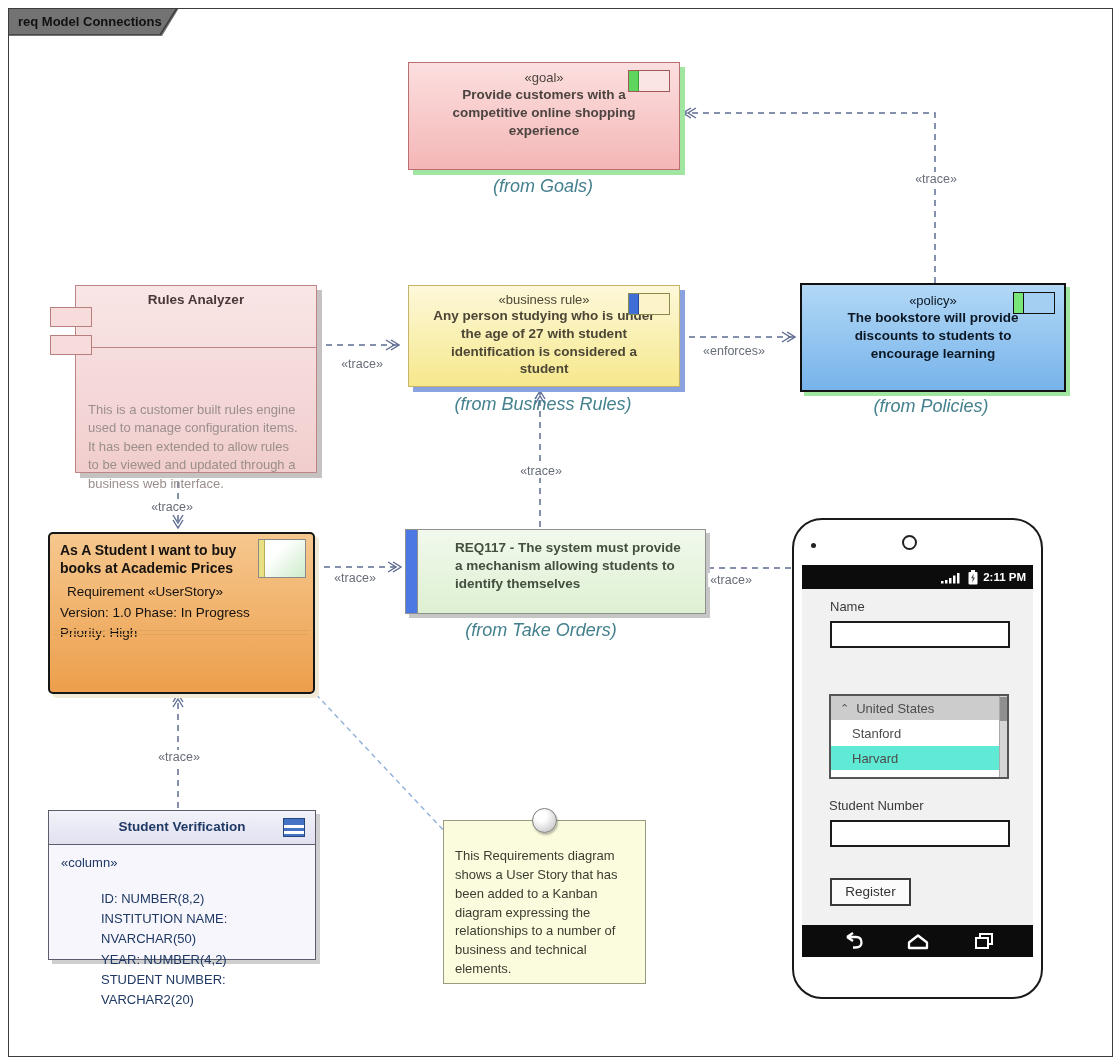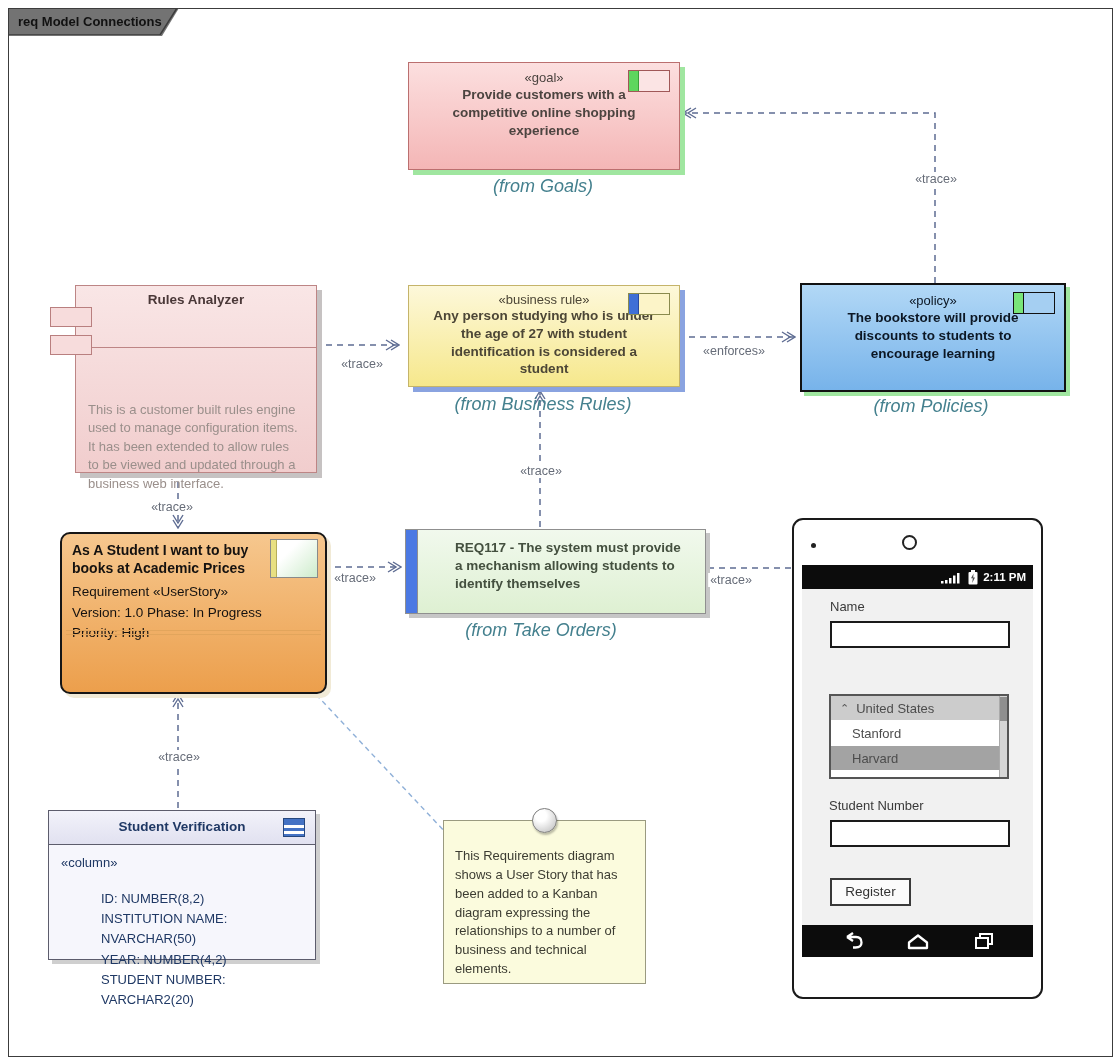--- a/index.html
+++ b/index.html
@@ -40,21 +40,21 @@
   #br .chip{border:1.5px solid #8a8a4e;}
   #br .bar{background:#3f6fd6;border-right:1.5px solid #2a4aa0;}
   #br .body{background:#fcf4c8;}
   
   #policy{left:800px;top:283px;width:262px;height:105px;border:2px solid #111;
       background:linear-gradient(#b2d8f6,#77b3ea);box-shadow:4px 4px 0 #a0e6a0;color:#0c1724;}
   #policy .chip{border:1.5px solid #111;}
   #policy .bar{background:#79e679;border-right:1.5px solid #111;}
   #policy .body{background:#a5cff2;}
   
-  #us{left:60px;top:532px;width:263px;height:158px;border:2.5px solid #161616;border-radius:10px;
+  #us{left:48px;top:532px;width:263px;height:158px;border:2.5px solid #161616;border-radius:5px;
       background:linear-gradient(#f6c78e,#ec9f4c);box-shadow:4px 4px 0 #f1ead6;color:#151210;}
   #us .title{font-weight:bold;font-size:14px;line-height:1.3;padding:7px 56px 0 10px;}
   #us .meta{font-size:13.5px;padding-left:10px;line-height:1.5;}
   #us .rule2{position:absolute;left:4px;right:4px;top:96px;height:3px;
       border-top:1px solid #e2a55c;border-bottom:1px solid #e2a55c;}
   #us-note-icon{position:absolute;top:5px;right:7px;width:46px;height:37px;border:1.2px solid #8a8a8a;
       background:linear-gradient(135deg,#ffffff 35%,#cdeccb);}
   #us-note-icon .tab{position:absolute;left:0;top:0;width:5px;height:100%;background:#e8e082;border-right:1px solid #b5ad5a;}
   
   #req{left:405px;top:529px;width:272px;height:83px;border:1.5px solid #8f8f8f;
@@ -74,35 +74,35 @@
   
   #note{left:443px;top:820px;width:201px;height:162px;border:1.2px solid #9a9a80;background:#fbfbdd;color:#3c3c32;}
   #note .txt{padding:26px 10px 0 11px;font-size:13px;line-height:1.45;}
   #note-pin{position:absolute;left:88px;top:-13px;width:23px;height:23px;border-radius:50%;
       border:1.5px solid #7d7d7d;background:radial-gradient(circle at 35% 30%,#ffffff 25%,#b9b9b9);
       box-shadow:1px 2px 2px rgba(0,0,0,.25);}
   
   .conn-label{position:absolute;transform:translate(-50%,-50%);font-size:12.5px;color:#666c78;
       background:#fff;padding:0 2px;white-space:nowrap;}
   
-  #phone{left:792px;top:518px;width:247px;height:477px;border:2.2px solid #1a1a1a;border-radius:11px;background:#fff;}
+  #phone{left:792px;top:518px;width:247px;height:477px;border:2.2px solid #1a1a1a;border-radius:30px;background:#fff;}
   #phone-camera{position:absolute;left:17px;top:23px;width:5px;height:5px;border-radius:50%;background:#222;}
   #phone-speaker{position:absolute;left:108px;top:15px;width:11px;height:11px;border-radius:50%;border:2px solid #222;background:#fff;}
   #screen{position:absolute;left:8px;top:45px;width:231px;height:392px;}
   #statusbar{position:absolute;left:0;top:0;width:100%;height:24px;background:#0c0c0c;display:flex;
       align-items:center;justify-content:flex-end;gap:5px;padding-right:7px;box-sizing:border-box;}
   #statusbar .time{color:#fff;font-size:11.5px;font-weight:bold;}
   #content{position:absolute;left:0;top:24px;width:100%;height:336px;background:#f1f1f1;}
   .ph-label{position:absolute;font-size:13px;color:#3a3a3a;}
   .ph-input{position:absolute;left:28px;width:172px;height:21px;background:#fff;border:2px solid #1a1a1a;}
   #inst-list{position:absolute;left:27px;top:105px;width:176px;height:81px;border:2px solid #555;background:#fff;}
   .inst-row{height:25px;display:flex;align-items:center;font-size:13px;color:#4c4c4c;
       border-bottom:1.5px solid #fff;padding-left:9px;box-sizing:border-box;gap:7px;}
   .inst-row.hdr{background:#cccccc;}
-  .inst-row.alt{background:#a3a3a3;text-align:center;}
+  .inst-row.alt{background:#5eead4;text-align:center;}
   .inst-row .caret{font-size:11px;color:#555;}
   #inst-scroll{position:absolute;right:0;top:0;width:7px;height:100%;background:#d6d6d6;border-left:1px solid #aaa;}
   #inst-scroll .thumb{position:absolute;left:0;top:1px;width:100%;height:24px;background:#8f8f8f;}
   #register{position:absolute;left:28px;top:289px;width:77px;height:24px;background:#fbfbfb;border:2px solid #3a3a3a;
       font-size:13.5px;color:#333;text-align:center;line-height:24px;}
   #navbar{position:absolute;left:0;top:360px;width:100%;height:32px;background:#0c0c0c;display:flex;
       align-items:center;justify-content:space-between;padding:0 36px;box-sizing:border-box;}
   svg{display:block;}
   #wires{left:0;top:0;pointer-events:none;}
   #wires path, #wires polyline{pointer-events:stroke;}
@@ -170,21 +170,21 @@
     <div class="node-text" style="padding:1px 40px 0;">The bookstore will provide discounts to students to encourage learning</div>
     <div class="chip">
         <div class="bar"></div>
         <div class="body"></div>
       </div>
   </div>
   <div class="abs from-label" style="left:800px;top:396px;width:262px;">(from Policies)</div>
 
   <div class="abs" id="us">
     <div class="title">As A Student I want to buy books at Academic Prices</div>
-    <div class="meta" style="padding-top:5px;">Requirement «UserStory»</div>
+    <div class="meta" style="padding-top:5px;margin-left:7px;">Requirement «UserStory»</div>
     <div class="meta">Version: 1.0 Phase: In Progress</div>
     <div class="meta">Priority: High</div>
     <div class="rule2"></div>
     <div id="us-note-icon">
         <div class="tab"></div>
       </div>
   </div>
 
   <div class="abs" id="req">
     <div class="leftbar"></div>

